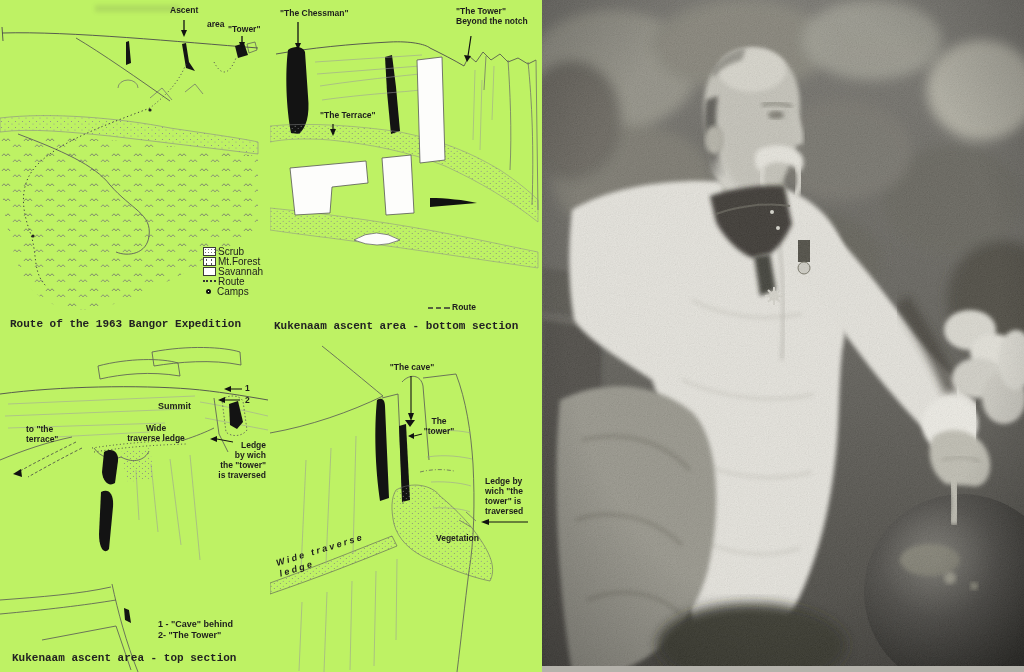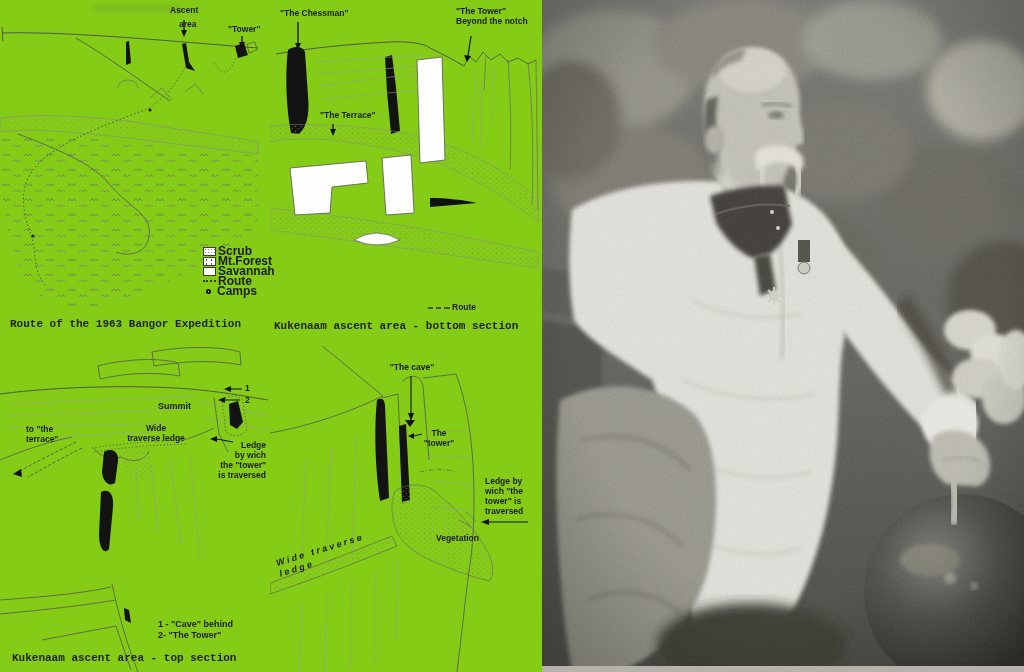--- a/index.html
+++ b/index.html
@@ -1,31 +1,31 @@
 <!DOCTYPE html>
 <html><head>
 <meta charset="utf-8">
 <style>
   html,body{margin:0;padding:0;background:#ffffff;}
-  .canvas{position:relative;width:1024px;height:672px;background:#84cc16;overflow:hidden;
+  .canvas{position:relative;width:1024px;height:672px;background:#bef264;overflow:hidden;
           font-family:"Liberation Sans",sans-serif;}
   .map{position:absolute;}
   #map1{left:0;top:0;width:270px;height:340px;}
   #map2{left:270px;top:0;width:272px;height:340px;}
   #map3{left:0;top:340px;width:270px;height:332px;}
   #map4{left:270px;top:340px;width:272px;height:332px;}
   #photo{left:542px;top:0;width:482px;height:672px;}
   .map svg{position:absolute;left:0;top:0;}
   .lbl{position:absolute;font-weight:bold;font-size:8.5px;line-height:1.18;color:#1d1d1d;
        white-space:pre-line;}
   .cap{position:absolute;font-weight:bold;font-size:11px;color:#222;white-space:nowrap;font-family:Liberation Mono, monospace;}
   .ctr{text-align:center;} .rt{text-align:right;}
   .smudge{position:absolute;left:95px;top:5px;width:85px;height:7px;
           background:rgba(70,70,70,.13);filter:blur(2px);}
-  .legend{position:absolute;left:203px;top:246px;font-weight:bold;font-size:12px;color:#1d1d1d;}
+  .legend{position:absolute;left:203px;top:246px;font-weight:normal;font-size:10px;color:#1d1d1d;}
   .lg-row{display:flex;align-items:center;height:10px;}
   .sw{width:13px;height:9px;border:1px solid #3a3a3a;box-sizing:border-box;
       background:#fff;margin-right:2px;flex:none;}
   .sw-scrub{background-image:radial-gradient(circle,#777 22%,transparent 26%);background-size:3px 3px;}
   .sw-forest{background-image:radial-gradient(circle,#555 26%,transparent 32%);background-size:5px 4px;}
   .sw-route{width:13px;height:0;border:none;border-top:2px dotted #333;background:none;margin-right:2px;flex:none;}
   .sw-camp{width:5px;height:5px;border-radius:50%;background:radial-gradient(circle,#fff 0 16%,#111 22%);
            margin:0 6px 0 3px;flex:none;}
   .diag{transform:rotate(-17deg);transform-origin:left center;font-style:italic;
         letter-spacing:2.5px;font-size:9px;}
@@ -66,21 +66,21 @@
         <path d="M184,20 L184,31" stroke="#111" stroke-width="1.3"></path>
           <path d="M181,30 l3,7 l3,-7 z" fill="#111"></path>
       </g>
       <g>
         <path d="M242,36 L242,43" stroke="#111" stroke-width="1.3"></path>
           <path d="M239,42 l3,7 l3,-7 z" fill="#111"></path>
       </g>
     </svg>
     <div class="smudge"></div>
     <div class="lbl" style="left:170px;top:5px;">Ascent</div>
-    <div class="lbl" style="left:179px;top:19px;">area</div>
+    <div class="lbl" style="left:207px;top:19px;">area</div>
     <div class="lbl" style="left:228px;top:24px;">"Tower"</div>
     <div class="legend">
       <div class="lg-row">
         <span class="sw sw-scrub"></span>
         <span>Scrub</span>
         </div>
       <div class="lg-row">
         <span class="sw sw-forest"></span>
         <span>Mt.Forest</span>
         </div>
@@ -228,21 +228,21 @@
       <g>
         <path d="M152,94 L144,96" stroke="#111" stroke-width="1"></path>
           <path d="M144,93 l-6,3 l6,3 z" fill="#111"></path>
       </g>
       <g>
         <path d="M258,182 L219,182" stroke="#111" stroke-width="1.2"></path>
           <path d="M219,179 l-8,3 l8,3 z" fill="#111"></path>
       </g>
     </svg>
     <div class="lbl ctr" style="left:112px;top:22px;width:60px;">"The cave"</div>
-    <div class="lbl ctr" style="left:150px;top:76px;width:38px;margin-top:12px;">The
+    <div class="lbl ctr" style="left:150px;top:76px;width:38px;">The
 "tower"</div>
     <div class="lbl" style="left:215px;top:136px;">Ledge by
 wich "the
 tower" is
 traversed</div>
     <div class="lbl" style="left:166px;top:193px;">Vegetation</div>
     <div class="lbl diag" style="left:8px;top:218px;width:130px;">Wide traverse ledge</div>
   </div>
 
   <div class="map" id="photo">

